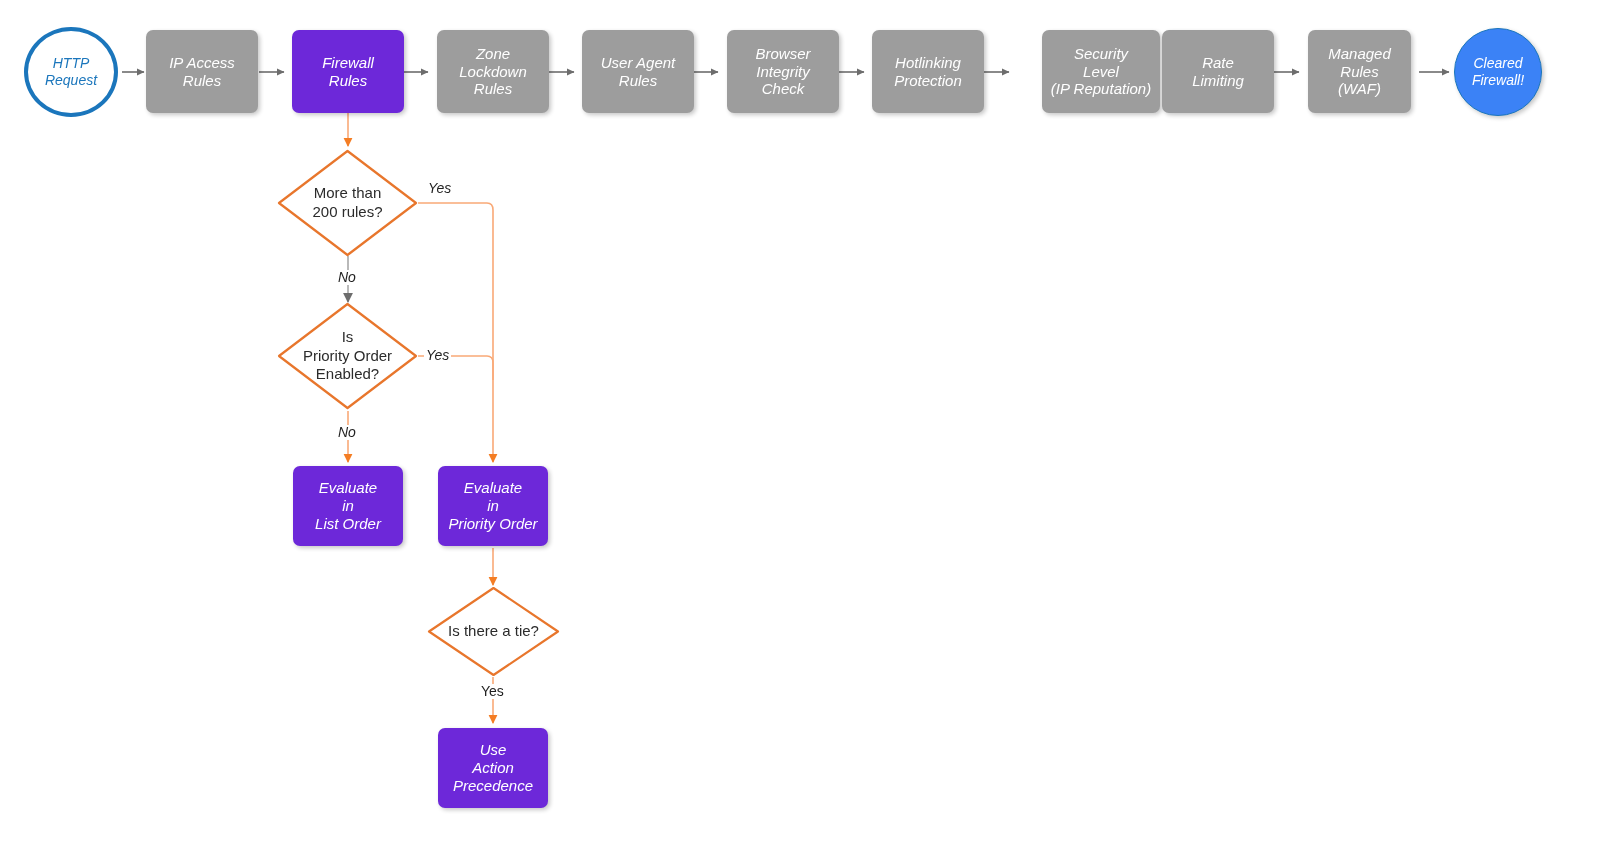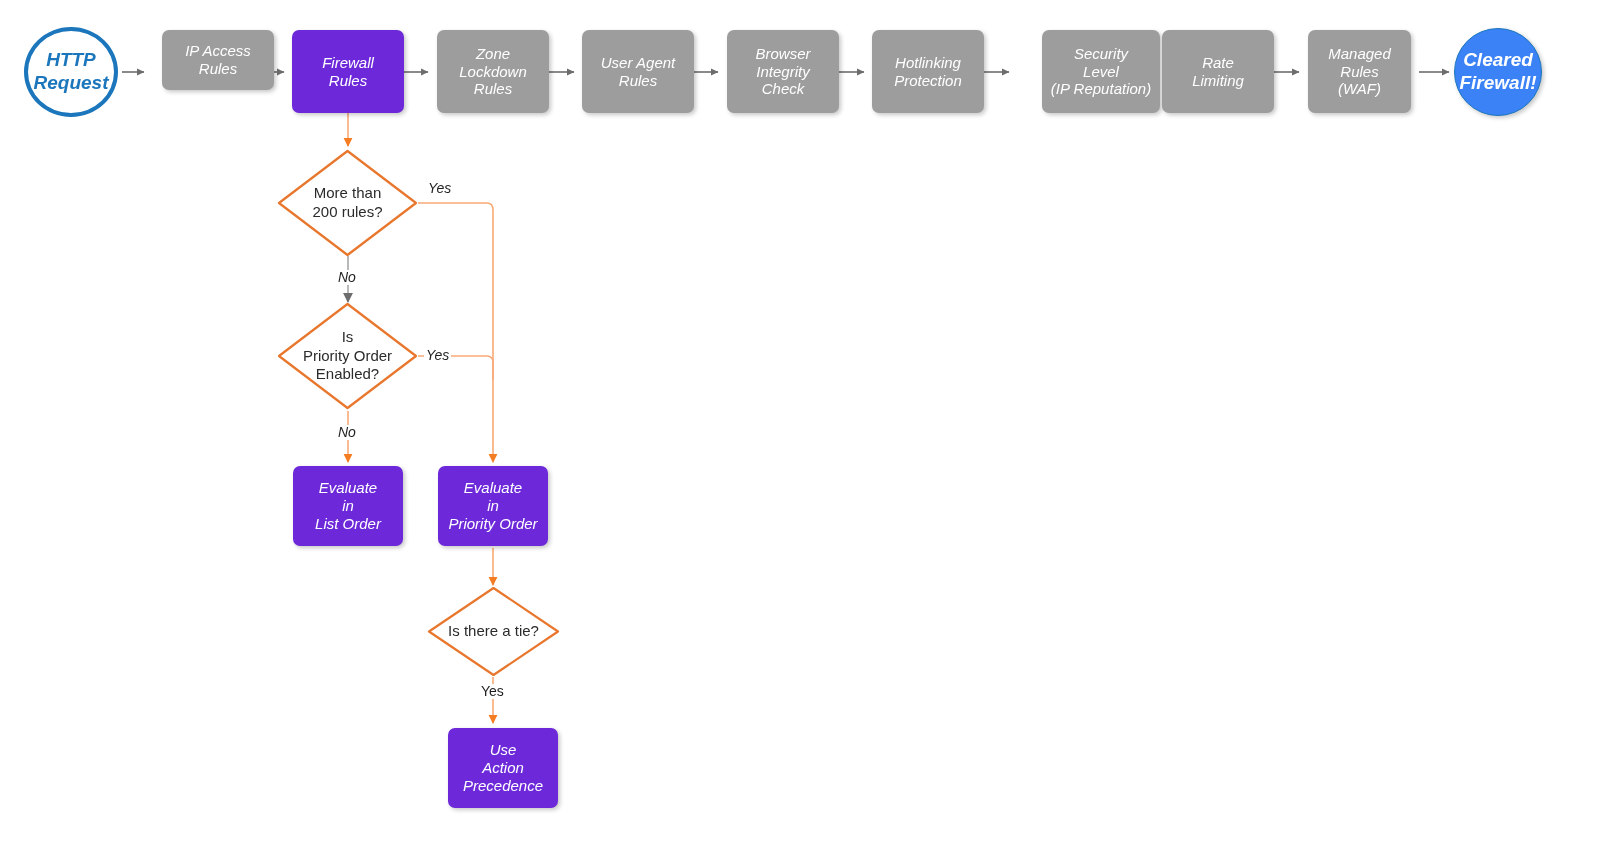--- a/index.html
+++ b/index.html
@@ -49,22 +49,22 @@
     color: #ffffff;
     font-size: 15px;
     padding: 2px 5px;
   }
   .proc.gray   { background: #9d9d9d; }
   .proc.orange { background: #6d28d9; }
 
   .terminator {
     border-radius: 50%;
     font-style: italic;
-    font-weight: bold;
-    font-size: 19px;
+    font-weight: normal;
+    font-size: 14px;
     line-height: 1.2;
   }
   .terminator.hollow {
     background: #ffffff;
     border: 4px solid #1b76bc;
     color: #1b76bc;
   }
   .terminator.filled {
     background: #3b82f6;
     color: #ffffff;
@@ -162,21 +162,21 @@
     <g>
       <line x1="493" y1="677" x2="493" y2="723" stroke="#f9a977" stroke-width="1.6" marker-end="url(#arrow-orange)"></line>
     </g>
   </svg>
 
   <div class="node terminator hollow" style="left:24px; top:27px; width:94px; height:90px;">
     <span style="white-space:pre-line">HTTP
 Request</span>
   </div>
 
-  <div class="node proc gray" style="left:146px; top:30px; width:112px; height:60px;margin-left:16px;">
+  <div class="node proc gray" style="left:146px; top:30px; width:112px; height:83px;">
     <span style="white-space:pre-line">IP Access
 Rules</span>
   </div>
 
   <div class="node proc orange" style="left:292px; top:30px; width:112px; height:83px;">
     <span style="white-space:pre-line">Firewall
 Rules</span>
   </div>
 
   <div class="node proc gray" style="left:437px; top:30px; width:112px; height:83px;">
@@ -252,21 +252,21 @@
 in
 List Order</span>
   </div>
 
   <div class="node proc orange" style="left:438px; top:466px; width:110px; height:80px;">
     <span style="white-space:pre-line">Evaluate
 in
 Priority Order</span>
   </div>
 
-  <div class="node proc orange" style="left:448px; top:728px; width:110px; height:80px;">
+  <div class="node proc orange" style="left:438px; top:728px; width:110px; height:80px;">
     <span style="white-space:pre-line">Use
 Action
 Precedence</span>
   </div>
 
   <div class="edge-label" style="left:426px; top:181px;">Yes</div>
 
   <div class="edge-label" style="left:336px; top:270px;">No</div>
 
   <div class="edge-label" style="left:424px; top:348px;">Yes</div>

